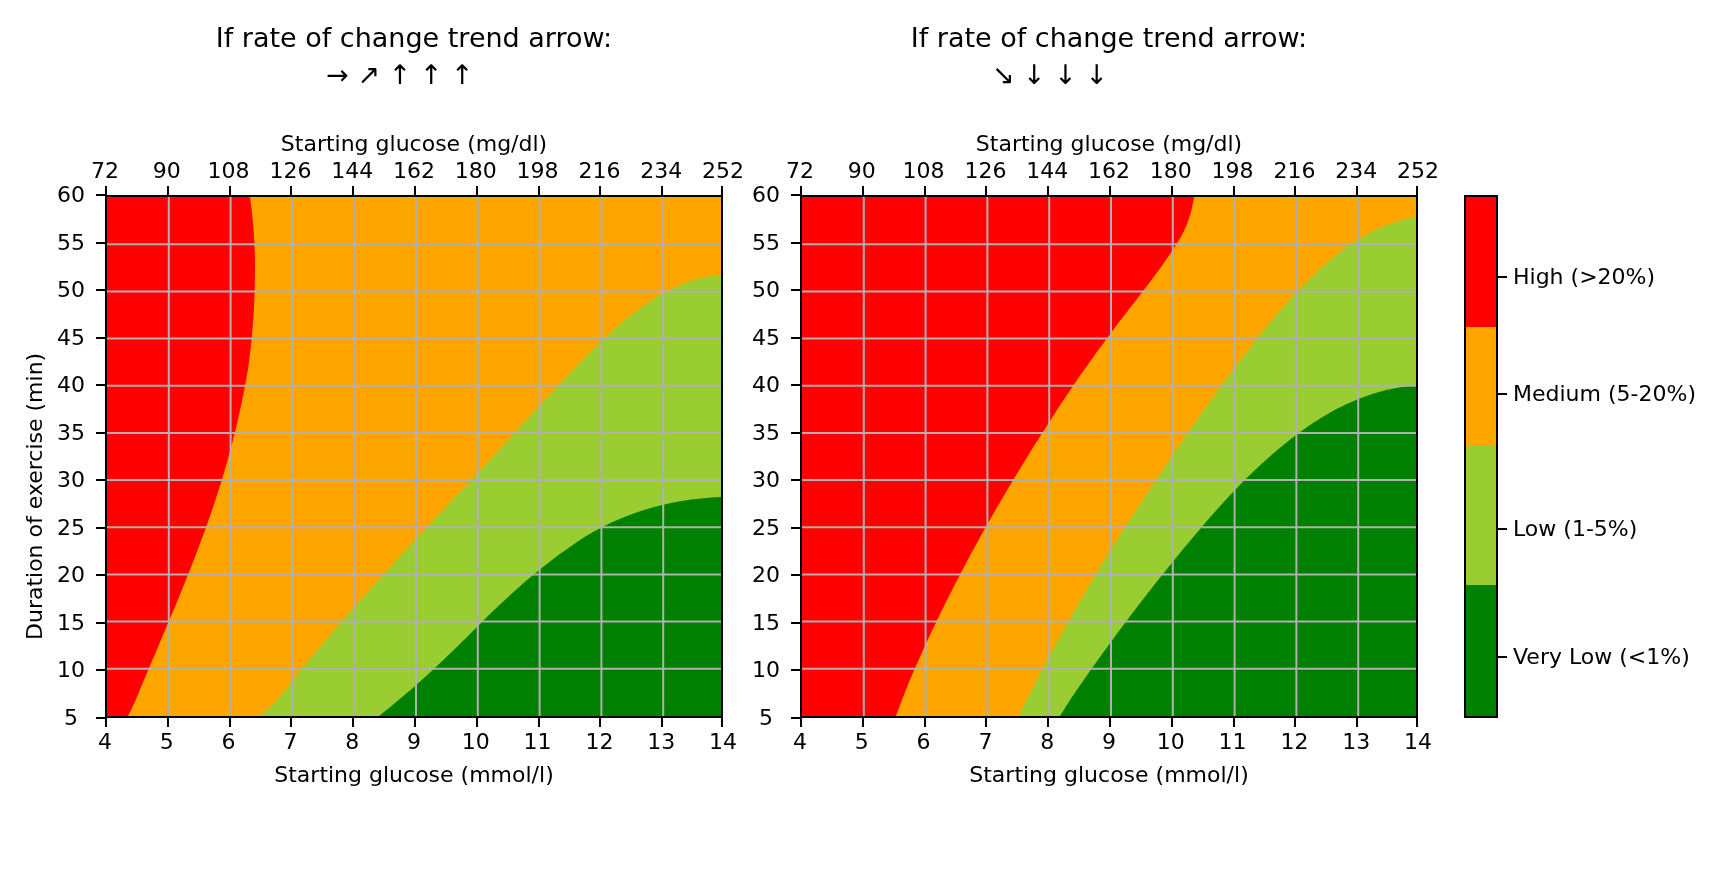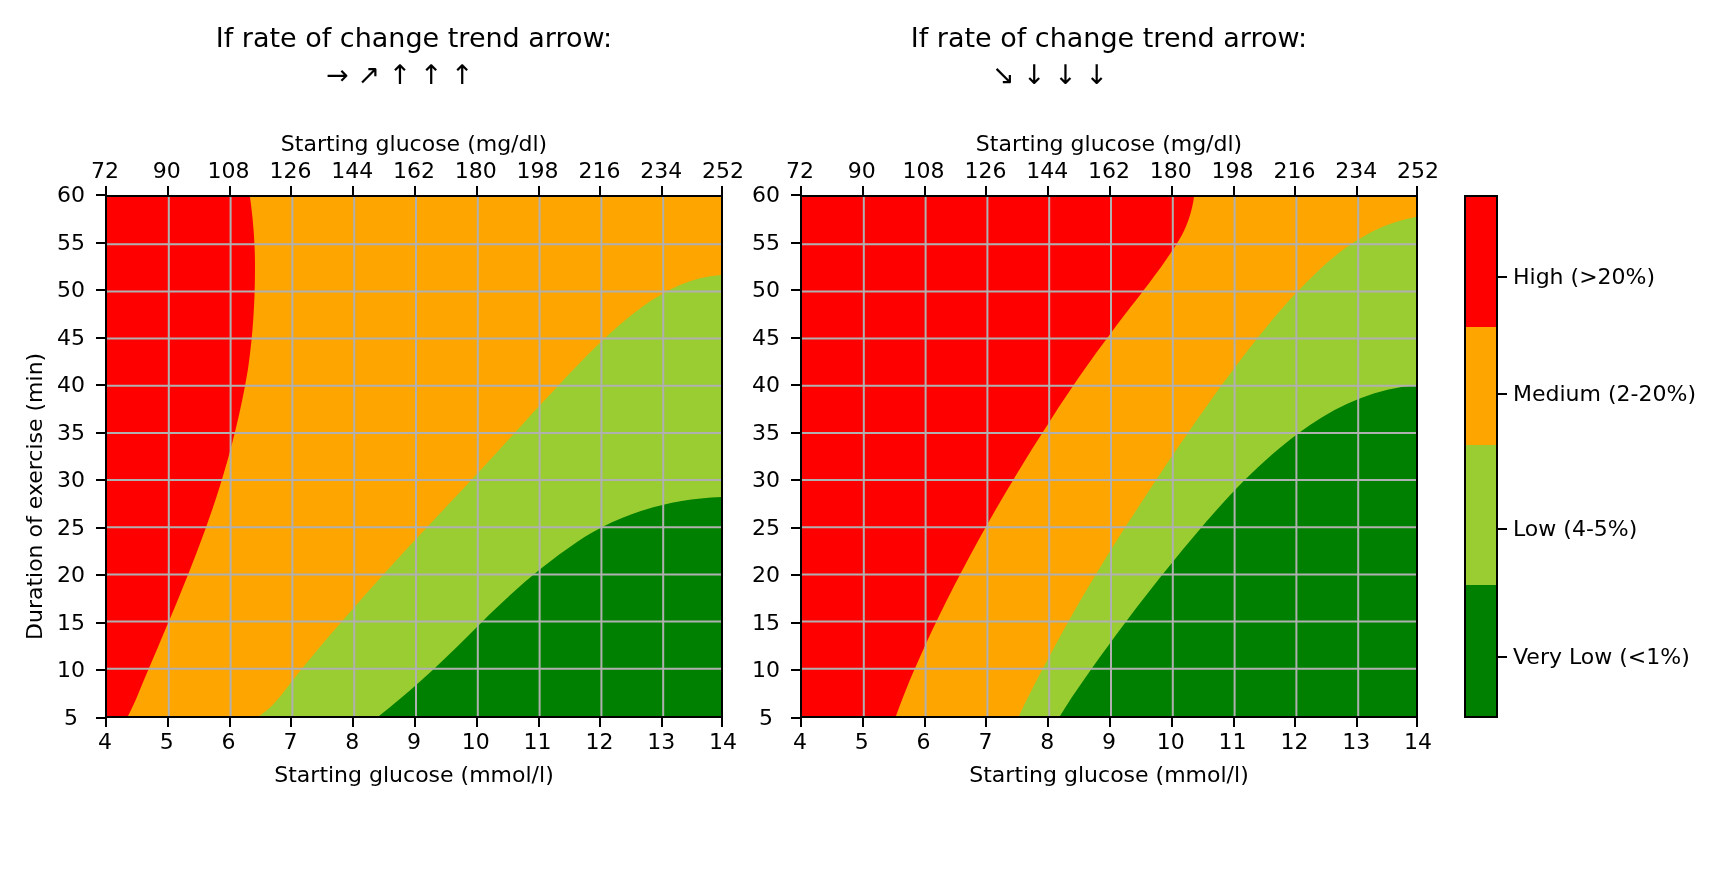--- a/index.html
+++ b/index.html
@@ -415,17 +415,17 @@
     <div class="cb-seg" style="height:140px; background:#9ACD32;"></div>
     <div class="cb-seg" style="height:131px; background:#008000;"></div>
   </div>
 
   <div class="cb-tick" style="left:1498px; top:276px;"></div>
   <div class="cb-tick" style="left:1498px; top:393px;"></div>
   <div class="cb-tick" style="left:1498px; top:528px;"></div>
   <div class="cb-tick" style="left:1498px; top:656px;"></div>
 
   <div class="cb-label" style="left:1513px; top:277px;">High (&gt;20%)</div>
-  <div class="cb-label" style="left:1513px; top:394px;">Medium (2-20%)</div>
-  <div class="cb-label" style="left:1513px; top:529px;">Low (4-5%)</div>
+  <div class="cb-label" style="left:1513px; top:394px;">Medium (5-20%)</div>
+  <div class="cb-label" style="left:1513px; top:529px;">Low (1-5%)</div>
   <div class="cb-label" style="left:1513px; top:657px;">Very Low (&lt;1%)</div>
 
 </div>
 
 </body></html>

